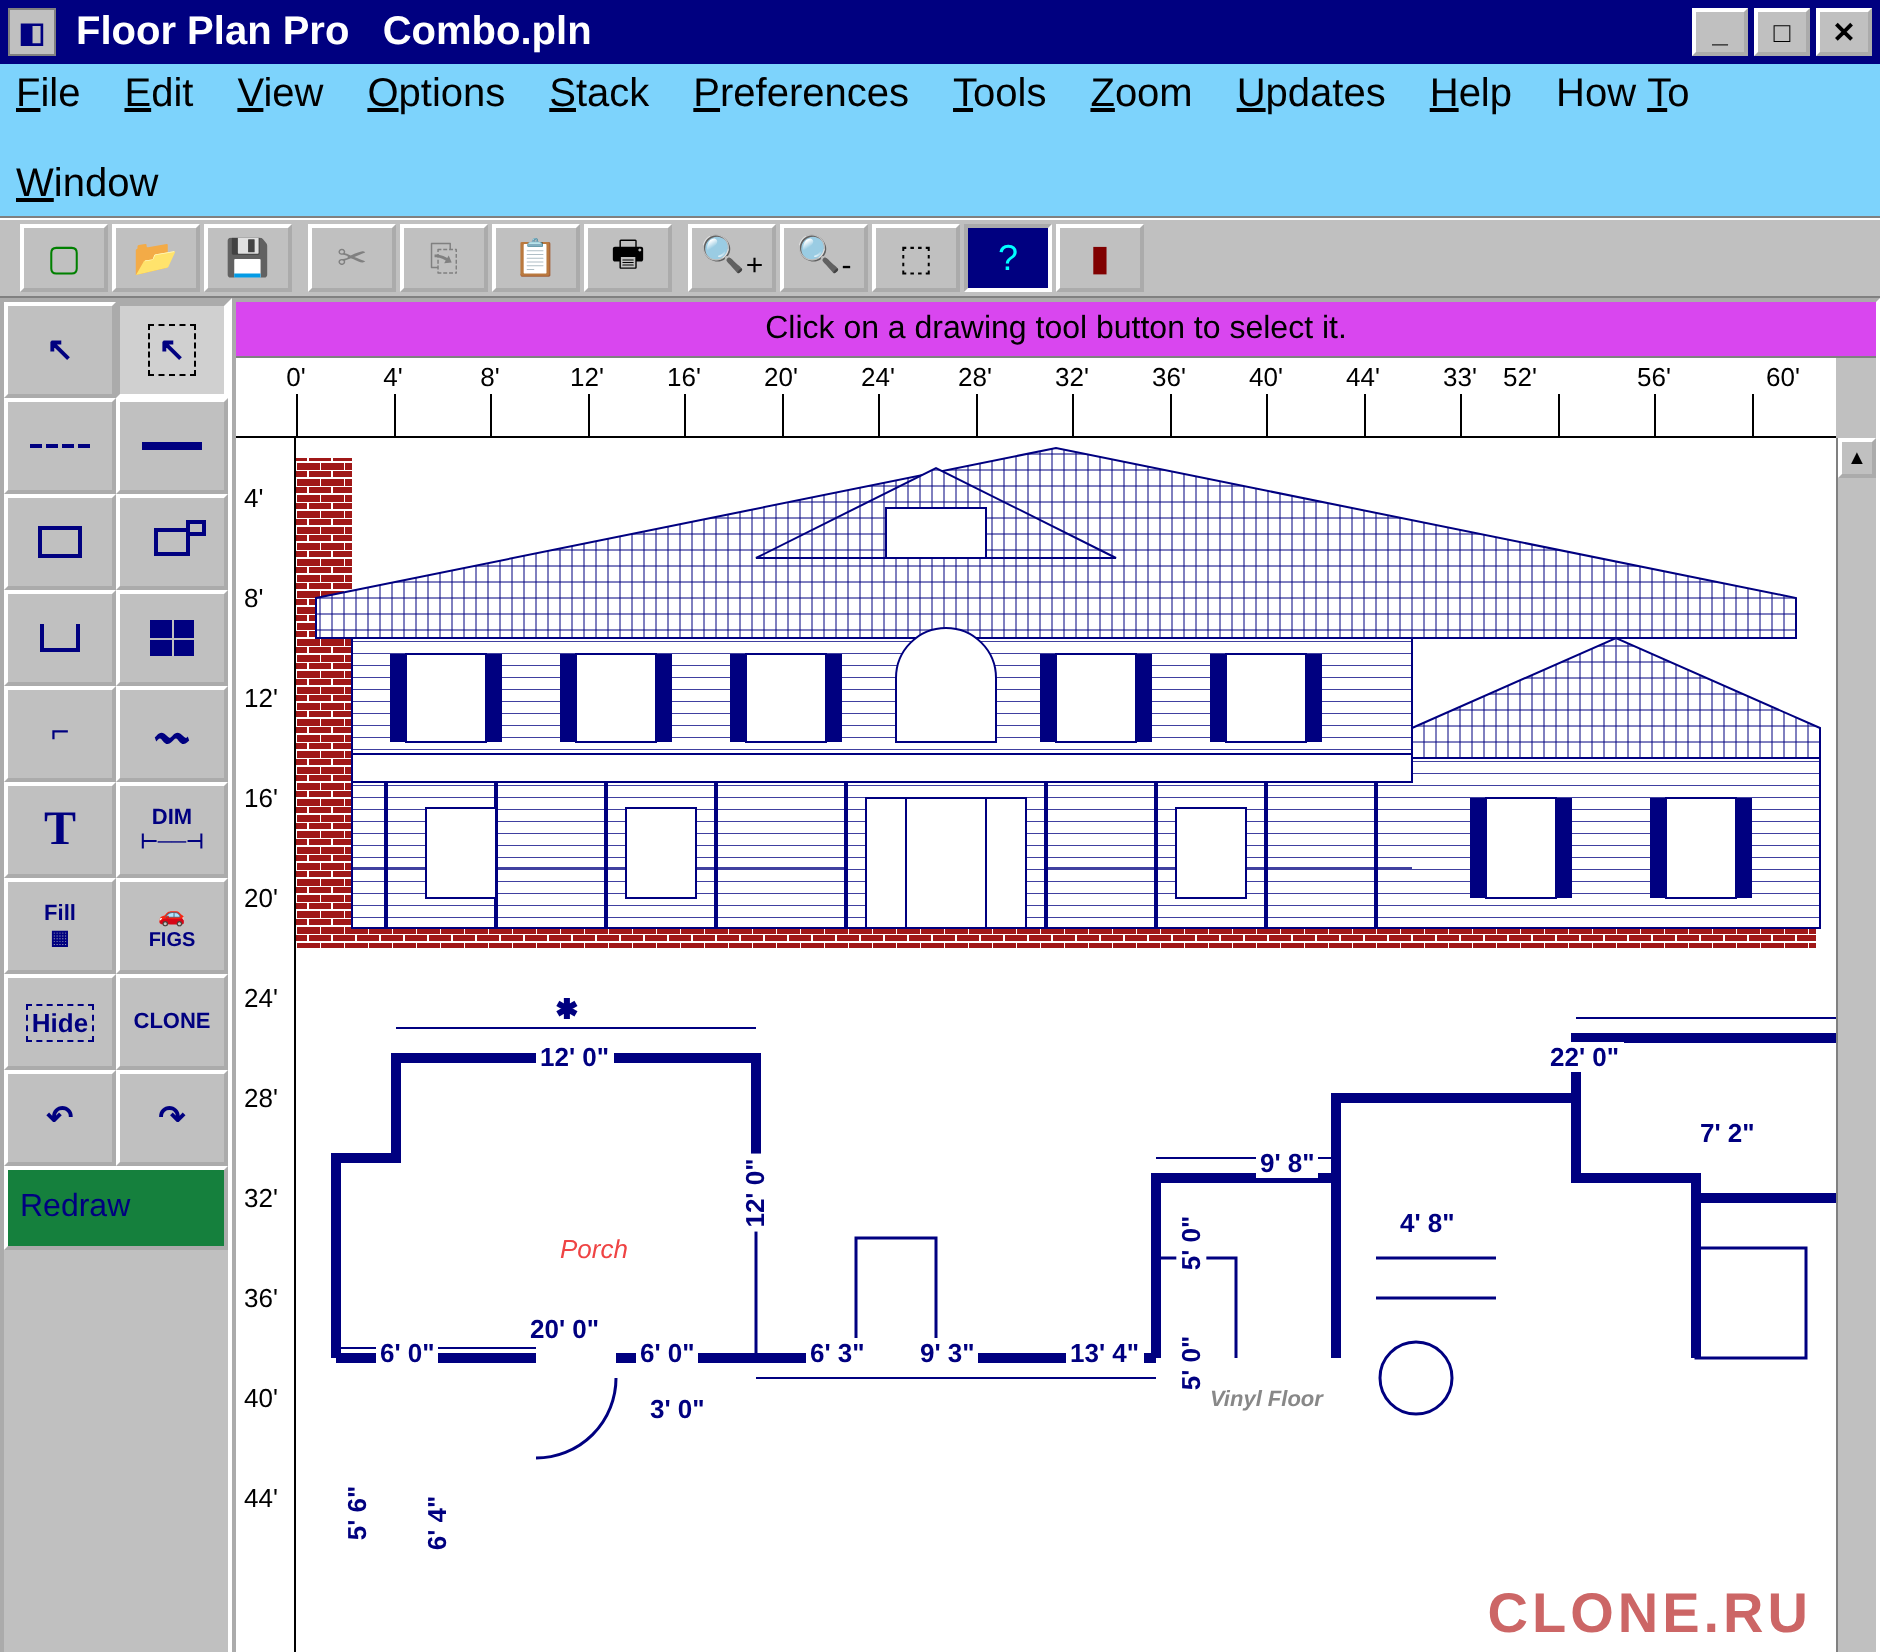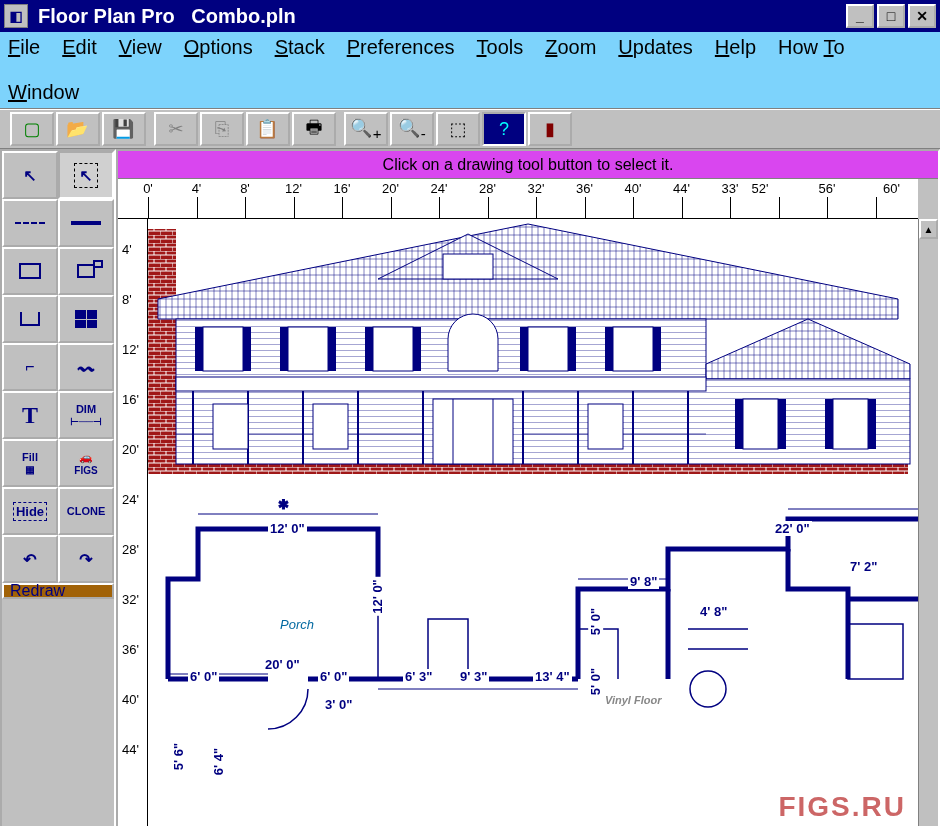--- a/index.html
+++ b/index.html
@@ -108,21 +108,21 @@
   }
   .ruler-v .vtick { position:absolute;left:4px;transform:translateY(-50%);}
   .canvas {
     flex:1;background:#fff;position:relative;overflow:hidden;
   }
   .scroll-v { width:20px;background:#c0c0c0;border-left:1px solid #808080;position:relative;}
   .scroll-v .arrow { height:20px;background:#c0c0c0;border:2px outset #fff;display:flex;align-items:center;justify-content:center;font-size:10px;}
   .undo-redo { display:flex; }
   .undo-redo .tool { color:#000080; }
   .redraw {
-    height:16px;border:2px outset #fff;background:#a16207;
+    height:42px;border:2px outset #fff;background:#15803d;
     display:flex;align-items:center;padding-left:6px;font-size:16px;color:#000080;cursor:pointer;
   }
   
   svg { display:block; }
   .dim-label {
     position:absolute;font-size:13px;color:#000080;background:#fff;
     padding:0 2px;white-space:nowrap;font-weight:bold;
   }
   .dim-v { transform:rotate(-90deg);transform-origin:center;}
   .plan-line { stroke:#000080;stroke-width:5;fill:none;}
@@ -469,22 +469,22 @@
         <div class="dim-label" style="left:310px;top:450px">9' 3"</div>
         <div class="dim-label" style="left:385px;top:450px">13' 4"</div>
         <div class="dim-label" style="left:480px;top:355px">9' 8"</div>
         <div class="dim-label" style="left:550px;top:385px">4' 8"</div>
         <div class="dim-label" style="left:625px;top:302px">22' 0"</div>
         <div class="dim-label" style="left:700px;top:340px">7' 2"</div>
         <div class="dim-label dim-v" style="left:432px;top:395px">5' 0"</div>
         <div class="dim-label dim-v" style="left:432px;top:455px">5' 0"</div>
         <div class="dim-label dim-v" style="left:15px;top:530px">5' 6"</div>
         <div class="dim-label dim-v" style="left:55px;top:535px">6' 4"</div>
-        <div class="dim-label" style="left:130px;top:398px;color:#0369a1;font-weight:normal;font-style:italic">Porch</div>
+        <div class="dim-label" style="left:130px;top:398px;color:#ef4444;font-weight:normal;font-style:italic">Porch</div>
         <div class="dim-label" style="left:455px;top:475px;color:#888;font-weight:bold;font-style:italic;font-size:11px">Vinyl Floor</div>
-        <div class="watermark">FIGS.RU</div>
+        <div class="watermark">CLONE.RU</div>
       </div>
       <div class="scroll-v">
         <div class="arrow">▲</div>
       </div>
     </div>
   </div>
 </div>
 
 </body></html>

